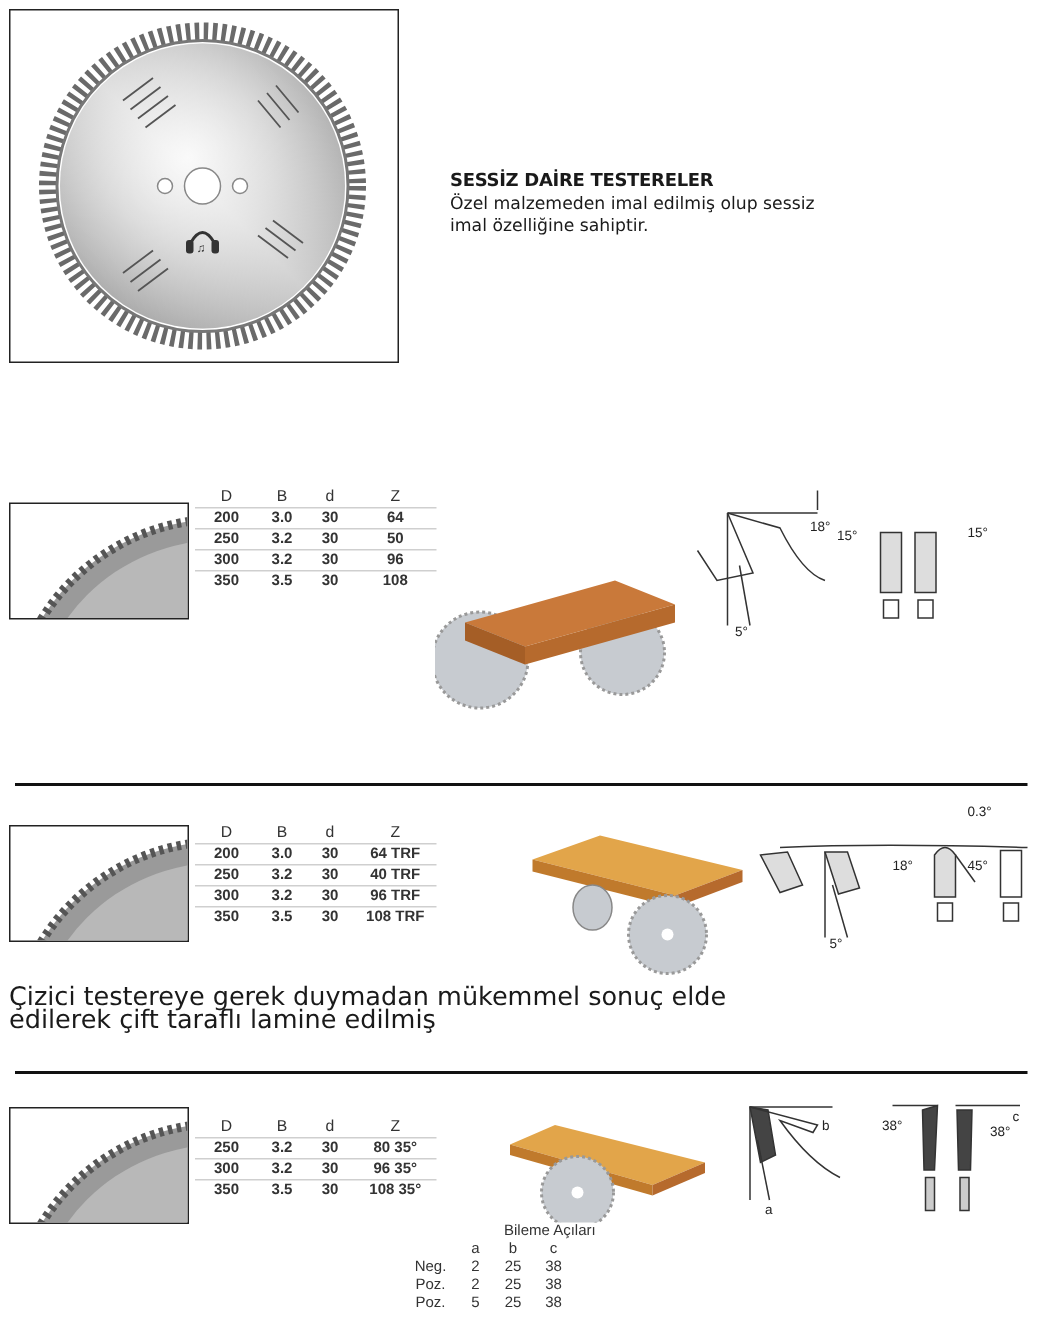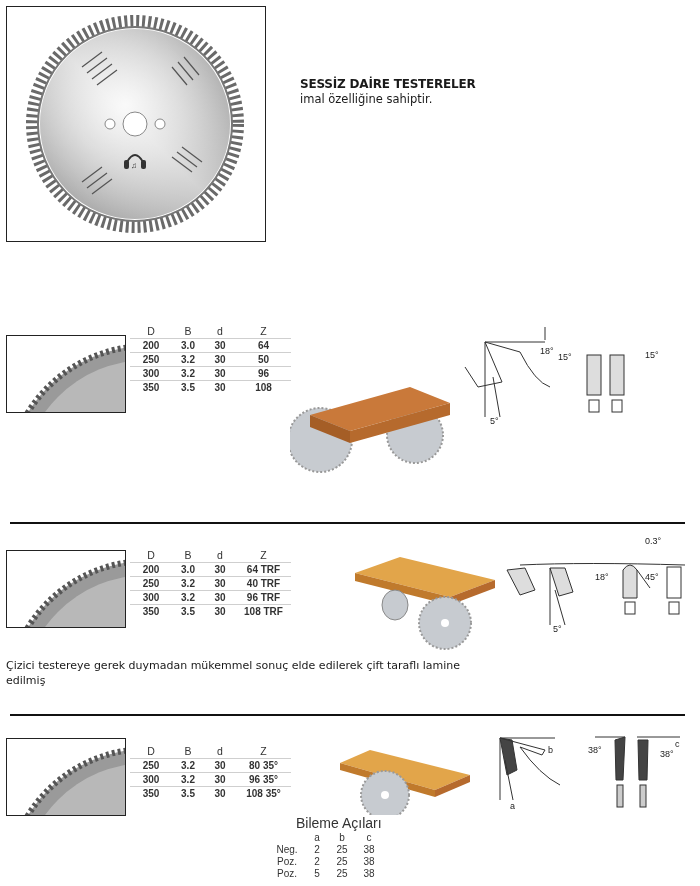--- a/index.html
+++ b/index.html
@@ -1,31 +1,31 @@
 <!DOCTYPE html>
 <html><head>
 <meta charset="utf-8">
 <style>
   html, body { margin:0; padding:0; background:#ffffff; }
   body { width:700px; height:886px; position:relative; overflow:hidden;
          font-family:"Liberation Sans", sans-serif; color:#222; }
   .abs { position:absolute; }
   .hero-frame { left:6px; top:6px; width:260px; height:236px; border:1.5px solid #222; background:#fff; box-sizing:border-box; }
   .intro { left:300px; top:77px; width:260px; font-family:"DejaVu Sans", sans-serif; font-size:11.5px; line-height:15px; color:#1a1a1a; }
-  .intro .title { font-weight:bold; font-size:12px; letter-spacing:-0.2px; }
+  .intro .title { font-weight:bold; font-size:12px; letter-spacing:-0.2px;margin-top:36px; }
   .thumb { width:120px; height:78px; border:1.5px solid #222; box-sizing:border-box; background:#fff; overflow:hidden; }
   table.spec { border-collapse:collapse; font-size:10px; color:#333; }
   table.spec th { font-weight:normal; padding:0 0 1px 0; text-align:center; font-size:10.5px; }
   table.spec td { padding:0; height:13px; text-align:center; border-top:1px solid #cfcfcf;font-weight:bold; }
   table.spec th.cD, table.spec td.cD { width:42px; }
   table.spec th.cB, table.spec td.cB { width:32px; }
   table.spec th.cd, table.spec td.cd { width:32px; }
   table.spec th.cZ, table.spec td.cZ { width:55px; }
   .rule { height:1.5px; background:#111; }
-  .desc { left:6px; top:658px; width:490px; font-family:"DejaVu Sans", sans-serif; font-size:11px; line-height:15px; color:#1a1a1a; }
+  .desc { left:6px; top:658px; width:490px; font-family:"DejaVu Sans", sans-serif; font-size:17px; line-height:15px; color:#1a1a1a; }
   table.angles { border-collapse:collapse; font-size:10px; color:#333; }
   table.angles td { padding:0; height:12px; text-align:center; }
   .diag-label { font-size:9px; fill:#222; font-family:"Liberation Sans", sans-serif; }
 </style>
 </head>
 <body>
 
 <div class="abs hero-frame">
   <svg width="257" height="233" viewBox="0 0 257 233">
     <defs>
@@ -57,20 +57,21 @@
       <path d="M120 155 q8 -14 16 0" stroke="#333" stroke-width="2" fill="none"></path>
       <rect x="117" y="153" width="5" height="9" rx="2" fill="#333"></rect>
       <rect x="134" y="153" width="5" height="9" rx="2" fill="#333"></rect>
       <text x="124" y="161" font-size="8" fill="#333">♫</text>
     </g>
   </svg>
 </div>
 
 <div class="abs intro">
   <div class="title">SESSİZ DAİRE TESTERELER</div>
+  <div>Özel malzemeden imal edilmiş olup sessiz</div>
   <div>imal özelliğine sahiptir.</div>
 </div>
 
 <div class="abs thumb" style="left:6px; top:335px;">
   <svg width="118" height="76">
     <circle cx="140" cy="150" r="140" fill="#9a9a9a" stroke="#555" stroke-width="6" stroke-dasharray="3 3"></circle>
     <circle cx="140" cy="150" r="126" fill="#b8b8b8"></circle>
   </svg>
 </div>
 <div class="abs" style="left:130px; top:325px;">
@@ -272,21 +273,21 @@
     <rect x="160" y="60" width="6" height="22" fill="#ccc"></rect>
   </g>
   <text class="diag-label" x="30" y="84">a</text>
   <text class="diag-label" x="68" y="28">b</text>
   <text class="diag-label" x="195" y="22">c</text>
   <text class="diag-label" x="108" y="28">38°</text>
   <text class="diag-label" x="180" y="32">38°</text>
 </svg>
 
 <div class="abs" style="left:268px; top:815px;">
-  <div style="font-size:14px; color:#333; margin-left:28px;">Bileme Açıları</div>
+  <div style="font-size:10px; color:#333; margin-left:68px;">Bileme Açıları</div>
   <table class="angles">
     <tbody>
         <tr>
       <td style="width:38px;"></td>
       <td style="width:22px;">a</td>
       <td style="width:28px;">b</td>
       <td style="width:26px;">c</td>
     </tr>
     <tr>
       <td>Neg.</td>

